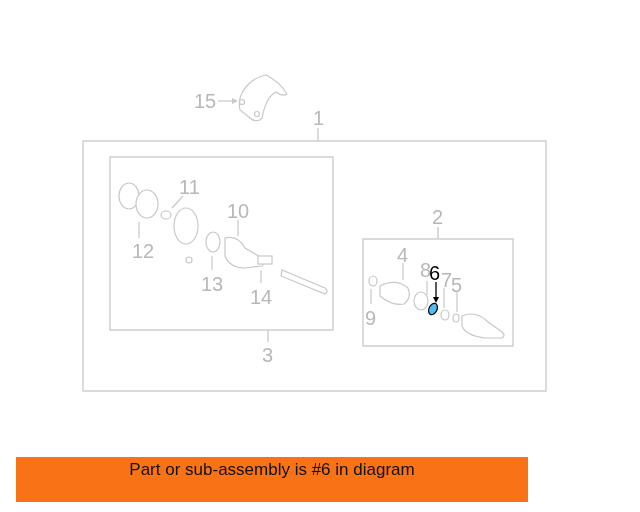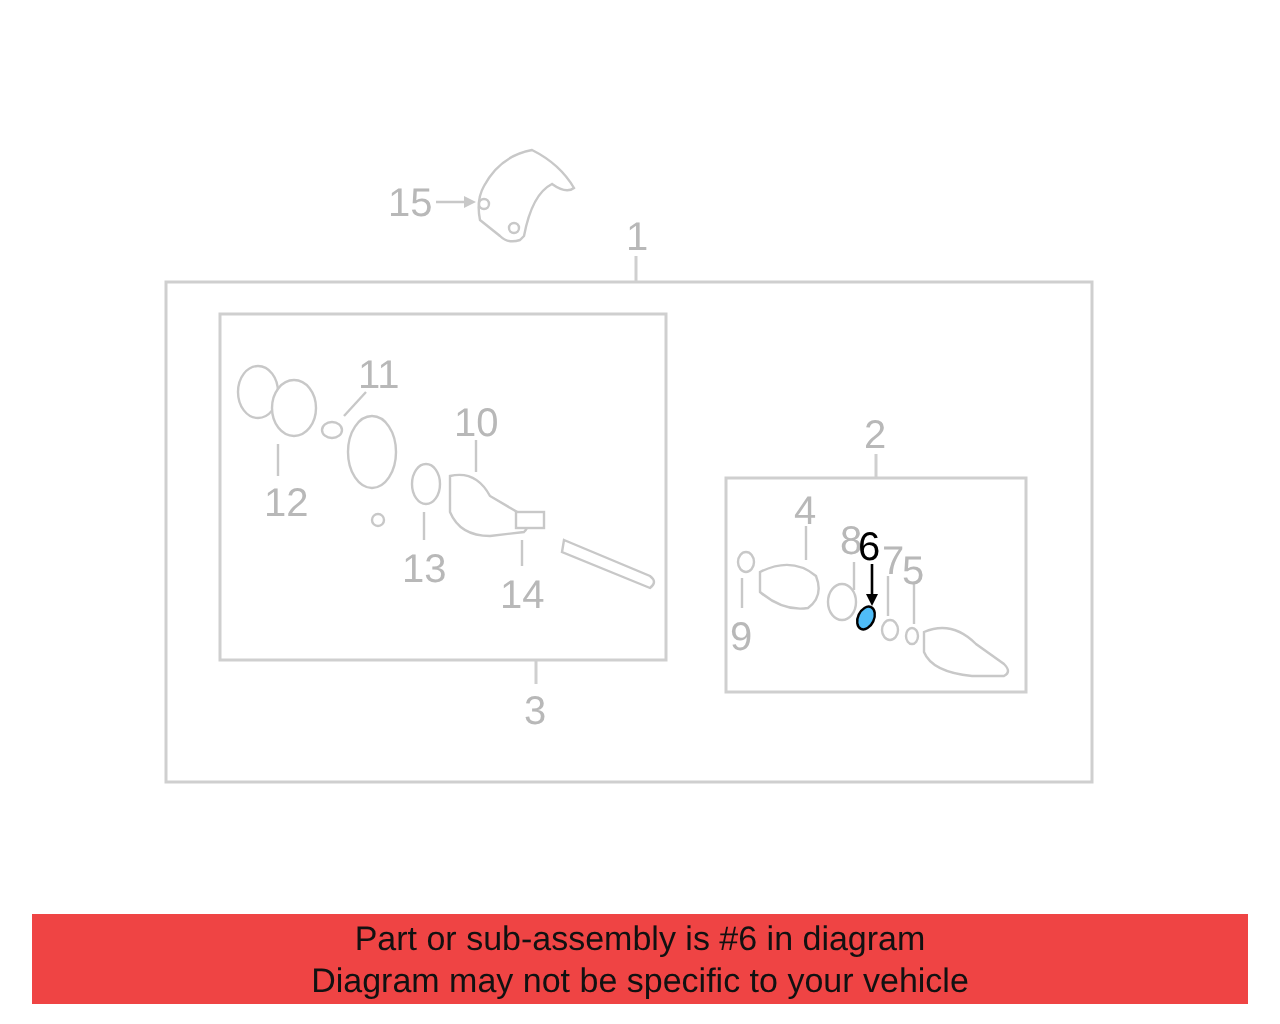--- a/index.html
+++ b/index.html
@@ -2,22 +2,22 @@
 <html><head>
 <meta charset="utf-8">
 <style>
   html, body { margin: 0; padding: 0; }
   body {
     width: 640px; height: 512px; background: #ffffff; position: relative; overflow: hidden;
     font-family: "Liberation Sans", sans-serif;
   }
   .diagram { position: absolute; left: 0; top: 0; width: 640px; height: 440px; }
   .caption-bar {
-    position: absolute; left: 16px; top: 457px; width: 608px; height: 45px;
-    background: #ef4444; color: #111; text-align: center;
+    position: absolute; left: 16px; top: 457px; width: 512px; height: 45px;
+    background: #f97316; color: #111; text-align: center;
     font-size: 17px; line-height: 21px; padding-top: 2px; box-sizing: border-box;
   }
   .caption-line { display: block; }
 </style>
 </head>
 <body>
 
 <svg class="diagram" viewBox="0 0 640 440" xmlns="http://www.w3.org/2000/svg">
   <g fill="none" stroke="#cfcfcf" stroke-width="1.5">
 
@@ -91,14 +91,13 @@
     <text x="132" y="258">12</text>
     <text x="201" y="291">13</text>
     <text x="250" y="304">14</text>
     <text x="194" y="108">15</text>
   </g>
   <text x="429" y="280" font-family="Liberation Sans, sans-serif" font-size="20" fill="#000">6</text>
 </svg>
 
 <div class="caption-bar">
   <span class="caption-line">Part or sub-assembly is #6 in diagram</span>
-  <span class="caption-line">Diagram may not be specific to your vehicle</span>
 </div>
 
 </body></html>

